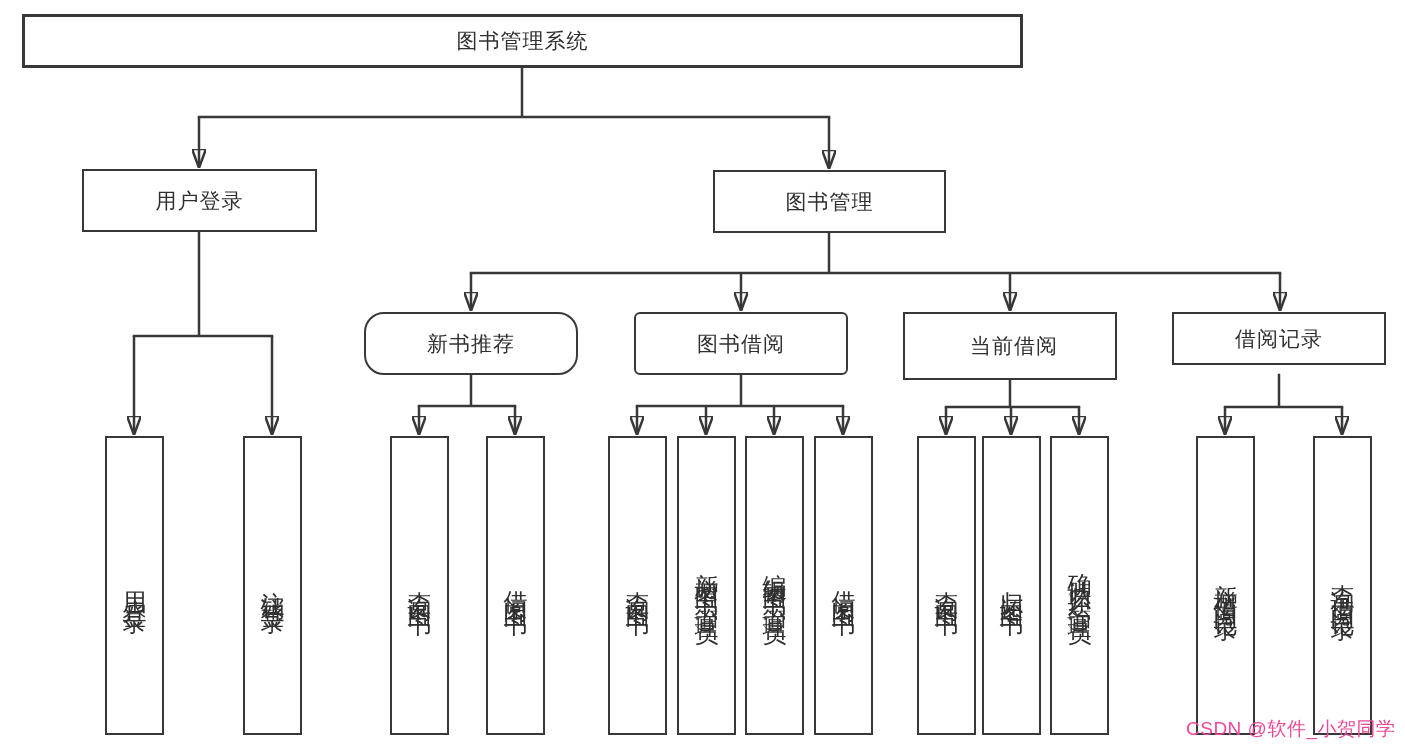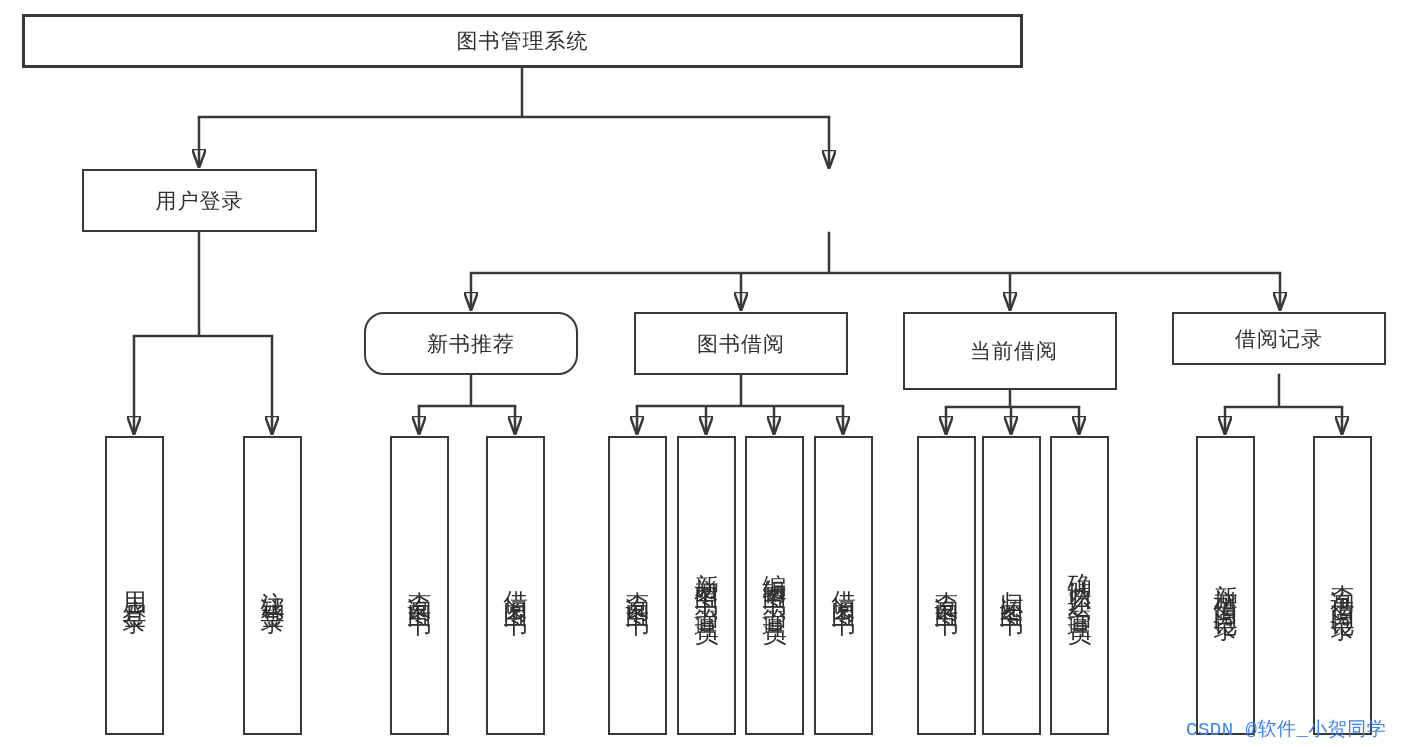--- a/index.html
+++ b/index.html
@@ -16,21 +16,21 @@
     text-align:center;
   }
   .hbox{font-size:21px;letter-spacing:1px;}
   .root{border-width:3px;}
   .vbox{
     writing-mode:vertical-rl;text-orientation:mixed;
     font-size:24px;letter-spacing:7px;line-height:1;
   }
   .watermark{
     position:absolute;left:1186px;top:716px;width:210px;
-    font-size:19px;color:#3b82f6;letter-spacing:0.5px;white-space:nowrap;font-family:Liberation Mono, monospace;
+    font-size:19px;color:#ec4899;letter-spacing:0.5px;white-space:nowrap;
   }
 </style>
 </head>
 <body>
 
 <div class="canvas">
 
   <svg class="connectors" viewBox="0 0 1405 747" xmlns="http://www.w3.org/2000/svg">
     <defs>
       <marker id="arrow" markerUnits="userSpaceOnUse" markerWidth="19" markerHeight="14" viewBox="0 0 19 14" refX="18" refY="7" orient="auto">
@@ -82,24 +82,25 @@
     <g>
       <path class="skel" d="M1279,375 V407 M1225,407 H1342"></path>
       <path d="M1225,407 V434" marker-end="url(#arrow)"></path>
       <path d="M1342,407 V434" marker-end="url(#arrow)"></path>
     </g>
   </svg>
 
   <div class="box hbox root" style="left:22px;top:14px;width:1001px;height:54px;">图书管理系统</div>
 
   <div class="box hbox" style="left:82px;top:169px;width:235px;height:63px;">用户登录</div>
+  <div class="box hbox" style="left:713px;top:170px;width:233px;height:63px;">图书管理</div>
 
   <div class="box hbox" style="left:364px;top:312px;width:214px;height:63px;border-radius:20px;">新书推荐</div>
-  <div class="box hbox" style="left:634px;top:312px;width:214px;height:63px;">图书借阅</div>
-  <div class="box hbox" style="left:903px;top:312px;width:214px;height:78px;padding-left:8px;">当前借阅</div>
+  <div class="box hbox" style="left:634px;top:312px;width:214px;height:63px;border-radius:6px;">图书借阅</div>
+  <div class="box hbox" style="left:903px;top:312px;width:214px;height:68px;padding-left:8px;">当前借阅</div>
   <div class="box hbox" style="left:1172px;top:312px;width:214px;height:53px;">借阅记录</div>
 
   <div class="box vbox" style="left:105px;top:436px;width:59px;height:299px;">用户登录</div>
   <div class="box vbox" style="left:243px;top:436px;width:59px;height:299px;">注销登录</div>
 
   <div class="box vbox" style="left:390px;top:436px;width:59px;height:299px;">查询图书</div>
   <div class="box vbox" style="left:486px;top:436px;width:59px;height:299px;">借阅图书</div>
 
   <div class="box vbox" style="left:608px;top:436px;width:59px;height:299px;">查询图书</div>
   <div class="box vbox" style="left:677px;top:436px;width:59px;height:299px;">新增图书（管理员）</div>

